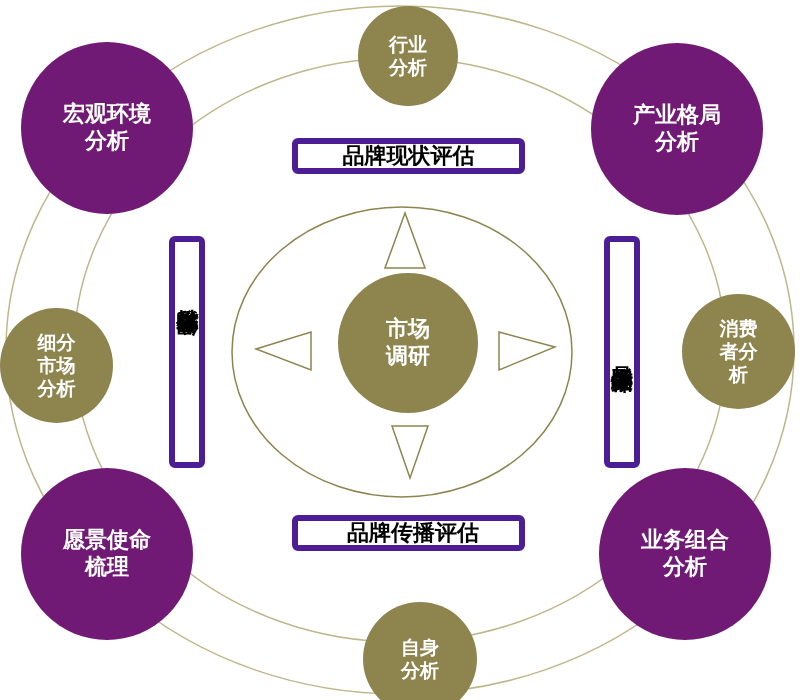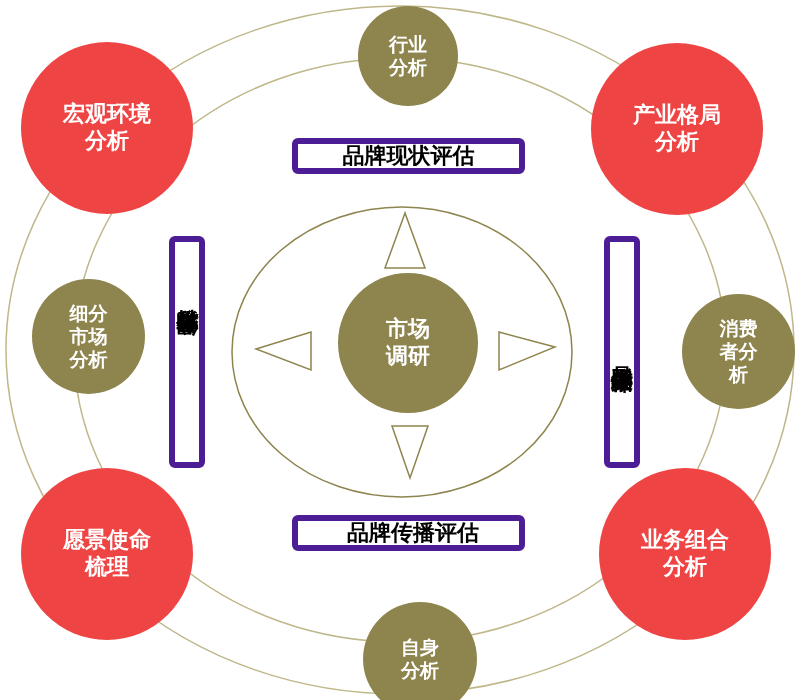--- a/index.html
+++ b/index.html
@@ -2,21 +2,21 @@
 <html><head>
 <meta charset="utf-8">
 <style>
   html, body { margin: 0; padding: 0; background: #ffffff; }
   body { width: 800px; height: 700px; position: relative; overflow: hidden;
          font-family: "DejaVu Sans", "Liberation Sans", sans-serif; }
   svg.bg { position: absolute; left: 0; top: 0; }
   .node { position: absolute; border-radius: 50%; display: flex; align-items: center;
           justify-content: center; text-align: center; color: #ffffff; font-weight: bold;
           line-height: 1.22; white-space: pre-line; }
-  .node.light { background: #ef4444; font-size: 22px; }
+  .node.light { background: #701a75; font-size: 22px; }
   .node.dark { background: #8e844e; font-size: 19px; }
   .node.center { background: #8e844e; font-size: 22px; }
   .label { position: absolute; box-sizing: border-box; border: 6px solid #4c1d95;
            border-radius: 6px; background: #fff; display: flex; align-items: center;
            justify-content: center; color: #000; font-weight: bold; font-size: 22px; }
   .label.vert { writing-mode: vertical-rl; letter-spacing: 1px; }
   .label.vert-left { transform: rotate(180deg); }
 </style>
 </head>
 <body>
@@ -33,21 +33,21 @@
   <polygon points="256,349 311,332 311,370" fill="#fff" stroke="#8e844e" stroke-width="1.5"></polygon>
   <polygon points="555,347 499,332 499,370" fill="#fff" stroke="#8e844e" stroke-width="1.5"></polygon>
 </svg>
 
 <div class="node dark" style="left:358px;top:6px;width:100px;height:100px;">行业
 分析</div>
 <div class="node light" style="left:21px;top:42px;width:172px;height:172px;">宏观环境
 分析</div>
 <div class="node light" style="left:591px;top:43px;width:172px;height:172px;">产业格局
 分析</div>
-<div class="node dark" style="left:0px;top:279px;width:113px;height:115px;margin-left:32px;">细分
+<div class="node dark" style="left:0px;top:308px;width:113px;height:115px;">细分
 市场
 分析</div>
 <div class="node dark" style="left:682px;top:294px;width:113px;height:115px;">消费
 者分
 析</div>
 <div class="node light" style="left:21px;top:468px;width:172px;height:172px;">愿景使命
 梳理</div>
 <div class="node light" style="left:599px;top:468px;width:172px;height:172px;">业务组合
 分析</div>
 <div class="node dark" style="left:363px;top:602px;width:114px;height:114px;">自身

